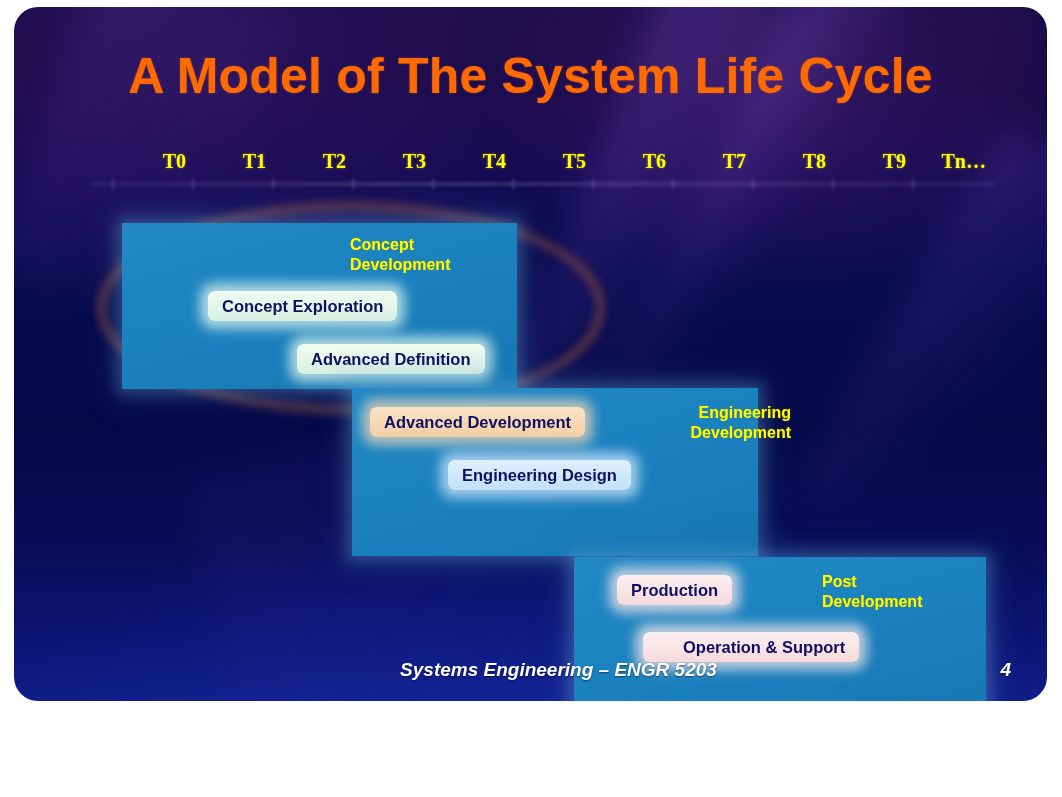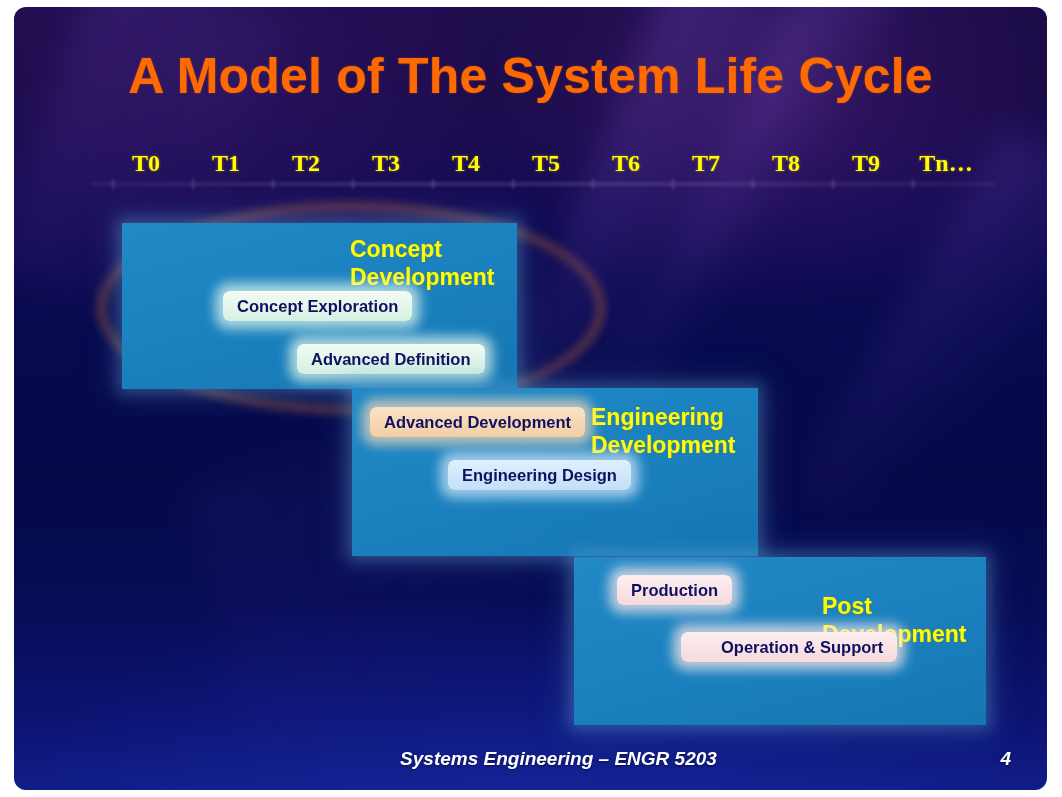--- a/index.html
+++ b/index.html
@@ -13,22 +13,22 @@
     overflow: hidden;
     font-family: "Liberation Sans", sans-serif;
   }
 
   
   #slide {
     position: absolute;
     left: 14px;
     top: 7px;
     width: 1033px;
-    height: 783px;
-    border-radius: 12px;
+    height: 694px;
+    border-radius: 24px;
     overflow: hidden;
     background:
       radial-gradient(ellipse 420px 300px at 74% 12%, rgba(74,30,120,0.55) 0%, rgba(40,14,78,0.0) 70%),
       radial-gradient(ellipse 520px 360px at 20% 10%, rgba(52,24,108,0.55) 0%, rgba(30,10,60,0.0) 72%),
       linear-gradient(to bottom,
         #1b0c49 0%,
         #190a46 10%,
         #110a52 26%,
         #070a4e 42%,
         #050948 60%,
@@ -79,25 +79,25 @@
     width: 880px;
     height: 42px;
   }
   #timeline .ticks {
     position: absolute;
     left: 0; top: 0; width: 100%;
     display: flex;
   }
   #timeline .tick {
     flex: 1 1 0;
-    text-align: center;
+    text-align: right;
     color: #ffff00;
     font-family: "Liberation Serif", serif;
     font-weight: bold;
-    font-size: 24px;
+    font-size: 20px;
     text-shadow: 0 0 3px rgba(180,150,0,0.7);
   }
   #axis-line {
     position: absolute;
     left: -16px; top: 32px;
     width: 906px; height: 4px;
     background: linear-gradient(to right,
       rgba(150,150,200,0.10),
       rgba(180,170,210,0.22),
       rgba(170,160,210,0.18),
@@ -116,21 +116,21 @@
   .phase {
     position: absolute;
     background: linear-gradient(165deg, #2189c6 0%, #1b82c0 45%, #1577b2 100%);
     box-shadow:
       0 0 14px 5px rgba(120,190,230,0.30),
       0 0 30px 12px rgba(60,120,190,0.18);
   }
   .phase-title {
     position: absolute;
     color: #ffff00;
-    font-size: 23px;
+    font-size: 16px;
     font-weight: bold;
     line-height: 1.22;
     text-shadow: 0 0 2px rgba(160,140,0,0.5);
     white-space: pre-line;
   }
 
   
   .pill {
     position: absolute;
     display: flex;
@@ -242,33 +242,33 @@
         <div class="notch" style="left: 822px;"></div>
       </div>
   </div>
 
   <div id="concept-ellipse"></div>
 
   <div class="phase" style="left:108px; top:216px; width:395px; height:166px;"></div>
   <div class="phase-title" style="left:336px; top:228px; width:200px;">Concept
 Development</div>
 
-  <div class="pill pill-mint" style="left:209px; top:284px;text-align:right;">Concept Exploration</div>
+  <div class="pill pill-mint" style="left:194px; top:284px;text-align:right;">Concept Exploration</div>
   <div class="pill pill-mint" style="left:283px; top:337px;">Advanced Definition</div>
 
   <div class="phase" style="left:338px; top:381px; width:406px; height:168px;"></div>
-  <div class="phase-title" style="left:577px; top:396px; width:200px;">Engineering
+  <div class="phase-title" style="left:577px; top:396px; width:200px;text-align:right;">Engineering
 Development</div>
 
   <div class="pill pill-peach" style="left:356px; top:400px;">Advanced Development</div>
   <div class="pill pill-ice" style="left:434px; top:453px;">Engineering Design</div>
 
   <div class="phase" style="left:560px; top:550px; width:412px; height:168px;"></div>
-  <div class="phase-title" style="left:808px; top:565px; width:200px;margin-top:20px;">Post
+  <div class="phase-title" style="left:808px; top:565px; width:200px;">Post
 Development</div>
 
   <div class="pill pill-blush" style="left:590px; top:568px;">Production</div>
-  <div class="pill pill-blush" style="left:654px; top:625px;padding-left:40px;">Operation &amp; Support</div>
+  <div class="pill pill-blush" style="left:616px; top:625px;padding-left:40px;">Operation &amp; Support</div>
 
   <div id="footer-title">Systems Engineering – ENGR 5203</div>
   <div id="footer-page">4</div>
 
 </div>
 
 </body></html>

